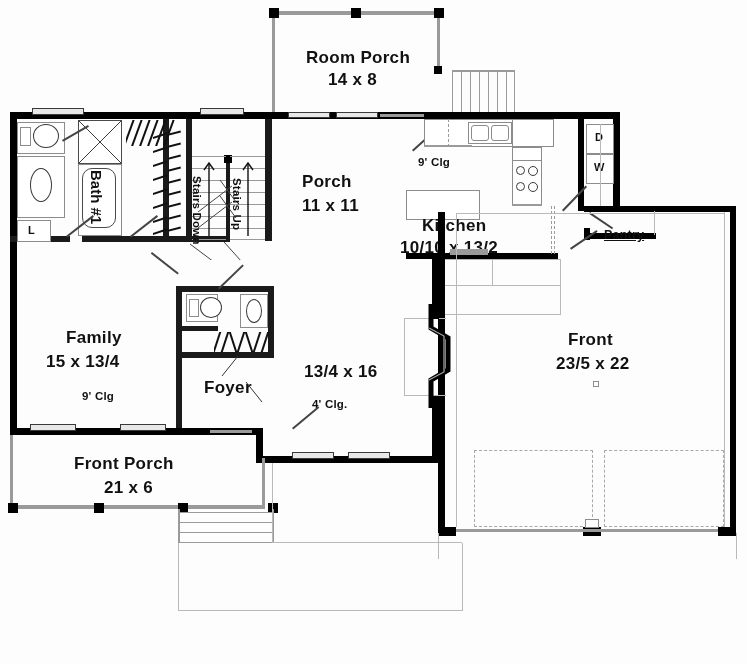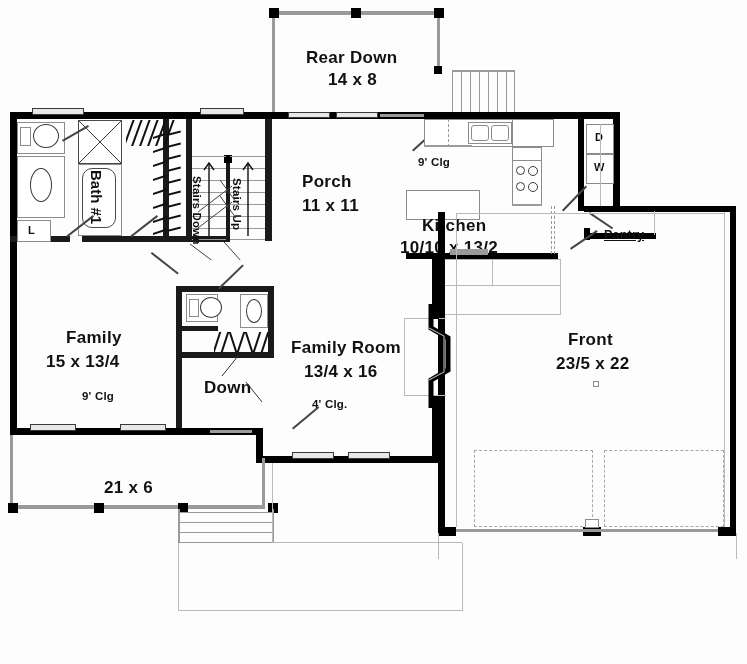--- a/index.html
+++ b/index.html
@@ -47,21 +47,21 @@
 <div id="plan">
 
   <div class="gline" style="left:272px;top:11px;width:168px;height:4px;"></div>
   <div class="gline" style="left:272px;top:11px;width:3px;height:104px;"></div>
   <div class="gline" style="left:437px;top:11px;width:3px;height:60px;"></div>
   <div class="post" style="left:269px;top:8px;width:10px;height:10px;"></div>
   <div class="post" style="left:351px;top:8px;width:10px;height:10px;"></div>
   <div class="post" style="left:434px;top:8px;width:10px;height:10px;"></div>
   <div class="post" style="left:434px;top:66px;width:8px;height:8px;"></div>
 
-  <div class="lbl rname" style="left:306px;top:48px;">Rear Down</div>
+  <div class="lbl rname" style="left:306px;top:48px;">Room Porch</div>
   <div class="lbl rdim" style="left:328px;top:70px;">14 x 8</div>
 
   <div class="gline" style="left:452px;top:70px;width:63px;height:2px;"></div>
   <div class="treadsV" style="left:452px;top:72px;width:63px;height:42px;">
     <i style="left:0px"></i>
       <i style="left:9px"></i>
       <i style="left:18px"></i>
       <i style="left:27px"></i>
     <i style="left:36px"></i>
       <i style="left:45px"></i>
@@ -284,27 +284,26 @@
 
   <div class="hatch" style="left:214px;top:332px;width:58px;height:20px;">
     <i style="left:2px;transform:rotate(18deg)"></i>
       <i style="left:10px;transform:rotate(18deg)"></i>
     <i style="left:18px;transform:rotate(-18deg)"></i>
       <i style="left:26px;transform:rotate(18deg)"></i>
     <i style="left:34px;transform:rotate(-18deg)"></i>
       <i style="left:42px;transform:rotate(18deg)"></i>
     <i style="left:50px;transform:rotate(18deg)"></i>
   </div>
-  <div class="lbl rname" style="left:204px;top:378px;">Down</div>
+  <div class="lbl rname" style="left:204px;top:378px;">Foyer</div>
   <svg style="position:absolute;left:176px;top:352px;width:120px;height:52px;">
     <line x1="62" y1="4" x2="46" y2="24" stroke="#333" stroke-width="1"></line>
     <line x1="86" y1="50" x2="70" y2="30" stroke="#333" stroke-width="1"></line>
   </svg>
 
-  <div class="lbl rname" style="left:291px;top:338px;">Family Room</div>
   <div class="lbl rdim" style="left:304px;top:362px;">13/4 x 16</div>
   <div class="lbl small" style="left:312px;top:398px;">4' Clg.</div>
 
   <div class="gline2" style="left:404px;top:318px;width:1px;height:78px;"></div>
   <div class="gline2" style="left:404px;top:318px;width:42px;height:1px;"></div>
   <div class="gline2" style="left:404px;top:395px;width:42px;height:1px;"></div>
   <svg style="position:absolute;left:428px;top:300px;width:38px;height:112px;">
     <polyline points="3,4 3,28 20,38 20,70 3,80 3,108" fill="none" stroke="#000" stroke-width="5"></polyline>
     <polyline points="1,28 16,36 16,72 1,80" fill="none" stroke="#a9a9a9" stroke-width="1.2"></polyline>
   </svg>
@@ -324,20 +323,21 @@
   <div class="win" style="left:348px;top:452px;width:42px;height:7px;"></div>
 
   <div class="gline" style="left:10px;top:435px;width:3px;height:72px;"></div>
   <div class="gline" style="left:10px;top:505px;width:255px;height:4px;"></div>
   <div class="gline" style="left:262px;top:458px;width:3px;height:50px;"></div>
   <div class="post" style="left:8px;top:503px;width:10px;height:10px;"></div>
   <div class="post" style="left:94px;top:503px;width:10px;height:10px;"></div>
   <div class="post" style="left:178px;top:503px;width:10px;height:10px;"></div>
   <div class="post" style="left:268px;top:503px;width:10px;height:10px;"></div>
 
+  <div class="lbl rname" style="left:74px;top:454px;">Front Porch</div>
   <div class="lbl rdim" style="left:104px;top:478px;">21 x 6</div>
 
   <div class="gline" style="left:178px;top:509px;width:2px;height:34px;"></div>
   <div class="gline" style="left:272px;top:509px;width:2px;height:34px;"></div>
   <div class="treadsH" style="left:178px;top:512px;width:96px;height:32px;">
     <i style="top:0px"></i>
       <i style="top:10px"></i>
       <i style="top:20px"></i>
       <i style="top:30px"></i>
   </div>

